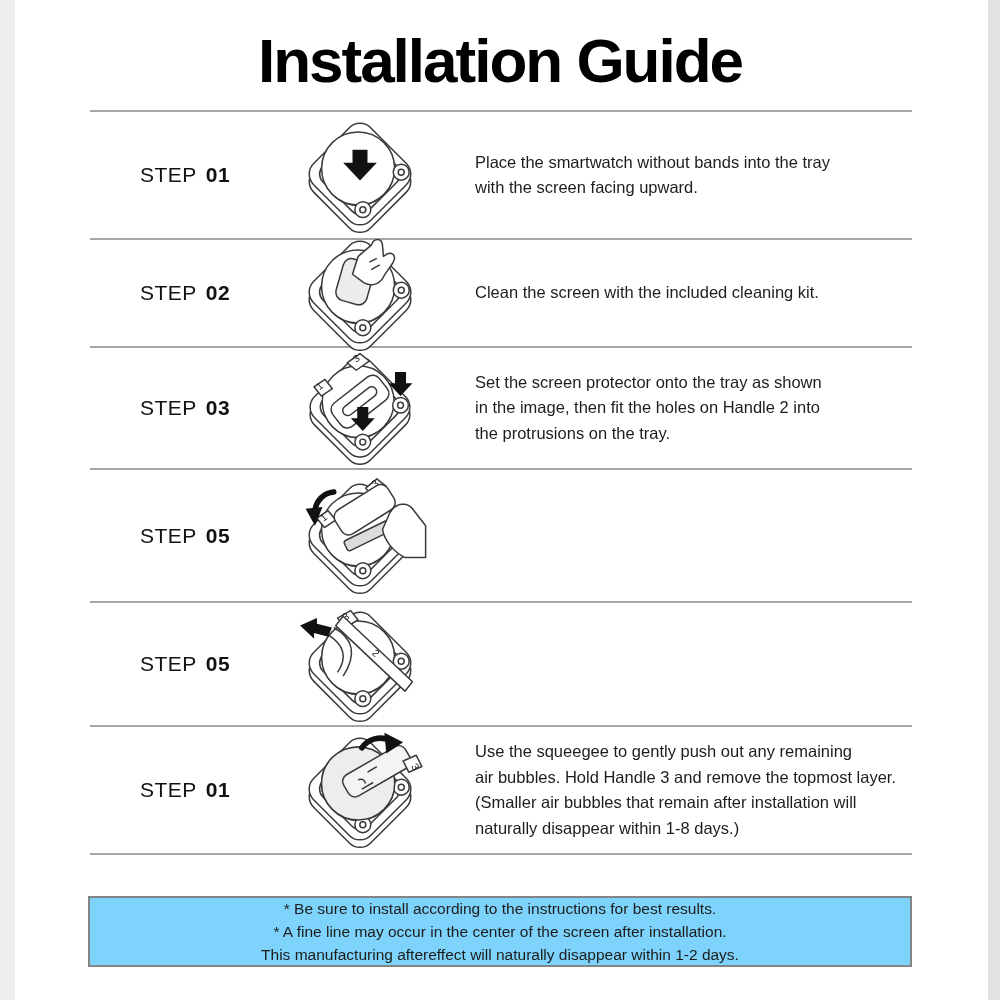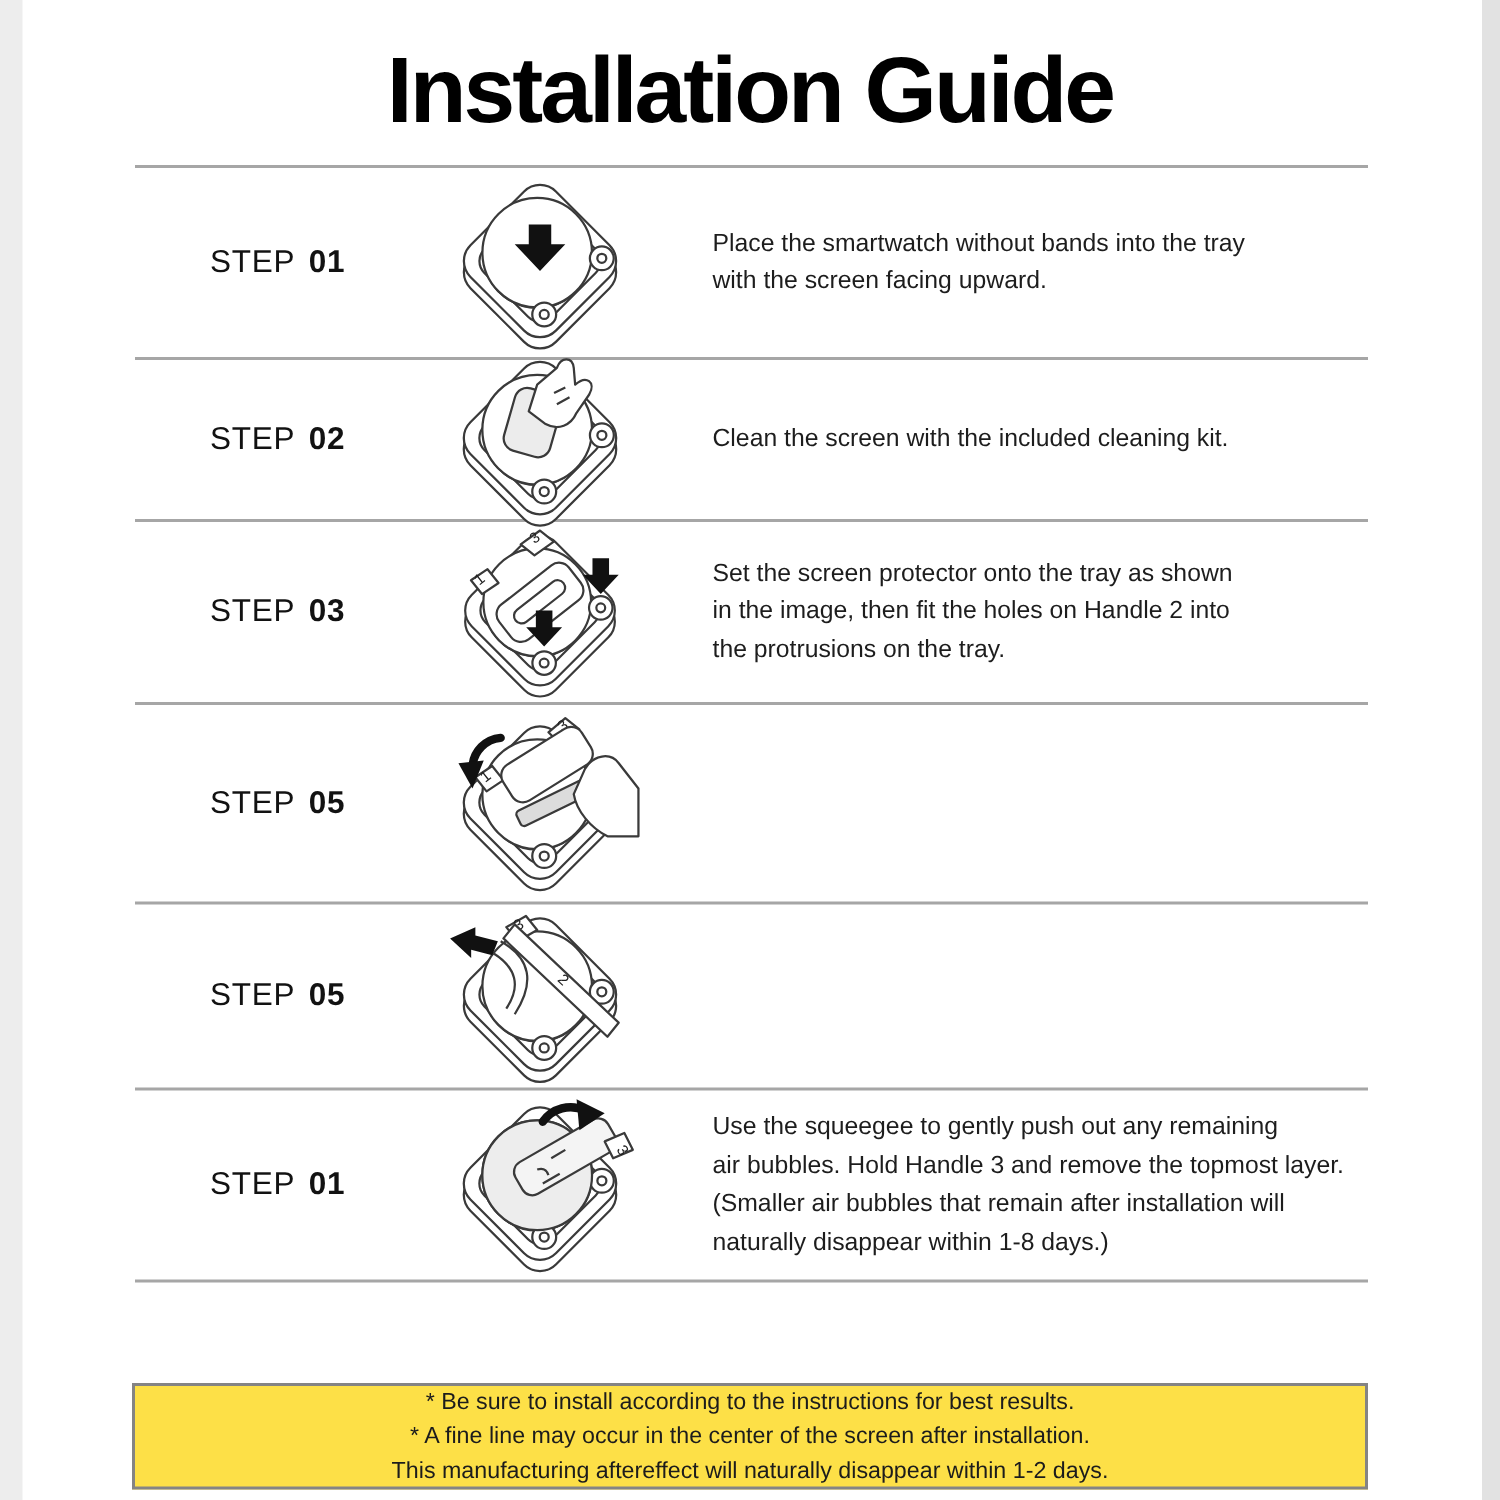--- a/index.html
+++ b/index.html
@@ -32,22 +32,22 @@
   }
   .step-num{font-weight:bold;margin-left:9px;margin-top:12px;}
   .step-art{width:160px;display:flex;justify-content:center;align-items:center;}
   .step-art svg{display:block;}
   .step-text{
     flex:1;padding-left:35px;padding-right:10px;
     font-size:16.5px;line-height:25.5px;color:#1d1d1d;white-space:pre-line;
   }
 
   .footer-box{
-    position:absolute;left:88px;top:922px;width:824px;height:71px;
-    box-sizing:border-box;border:2px solid #848484;background:#fde047;
+    position:absolute;left:88px;top:896px;width:824px;height:71px;
+    box-sizing:border-box;border:2px solid #848484;background:#7dd3fc;
     display:flex;flex-direction:column;justify-content:center;
     text-align:center;font-size:15.5px;line-height:23px;color:#1c1c1c;
   }
 
   .line-art{stroke:#3a3a3a;stroke-width:1.6;fill:#ffffff;stroke-linejoin:round;}
   .line-art-none{stroke:#3a3a3a;stroke-width:1.6;fill:none;stroke-linejoin:round;}
   .ink{fill:#111;stroke:none;}
   .ink-stroke{stroke:#111;stroke-width:6;fill:none;stroke-linecap:round;}
   .tag-num{font-family:"Liberation Sans",sans-serif;font-size:11px;fill:#222;}
 </style>

